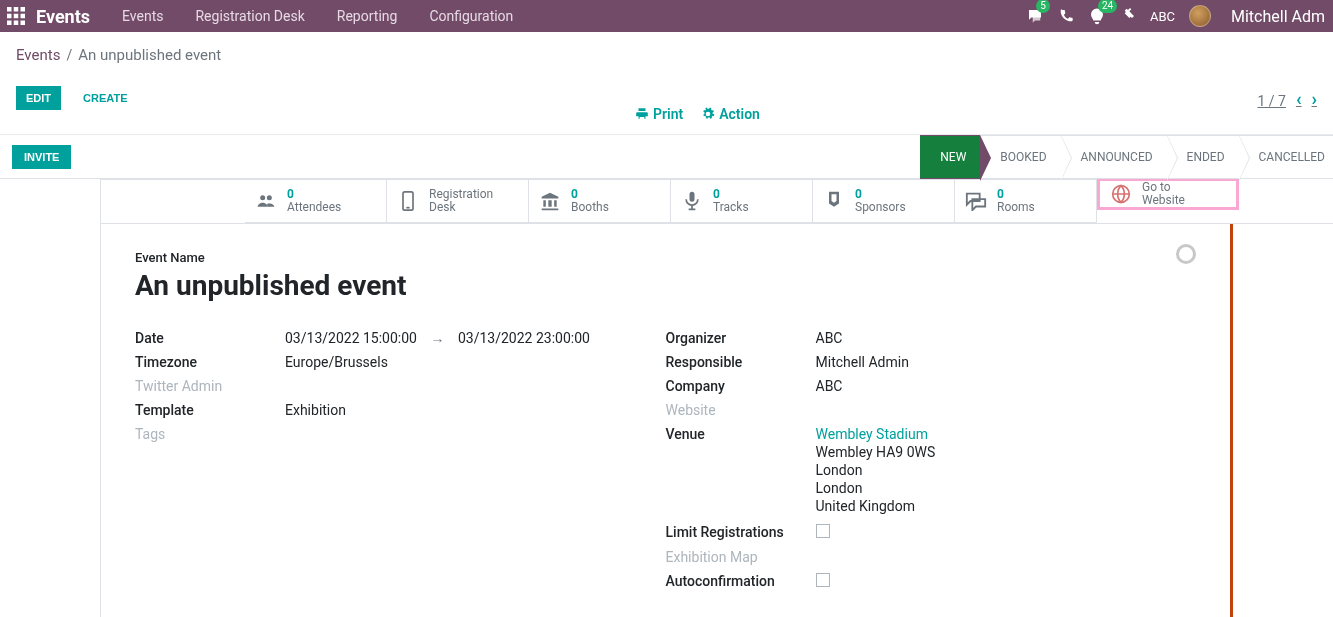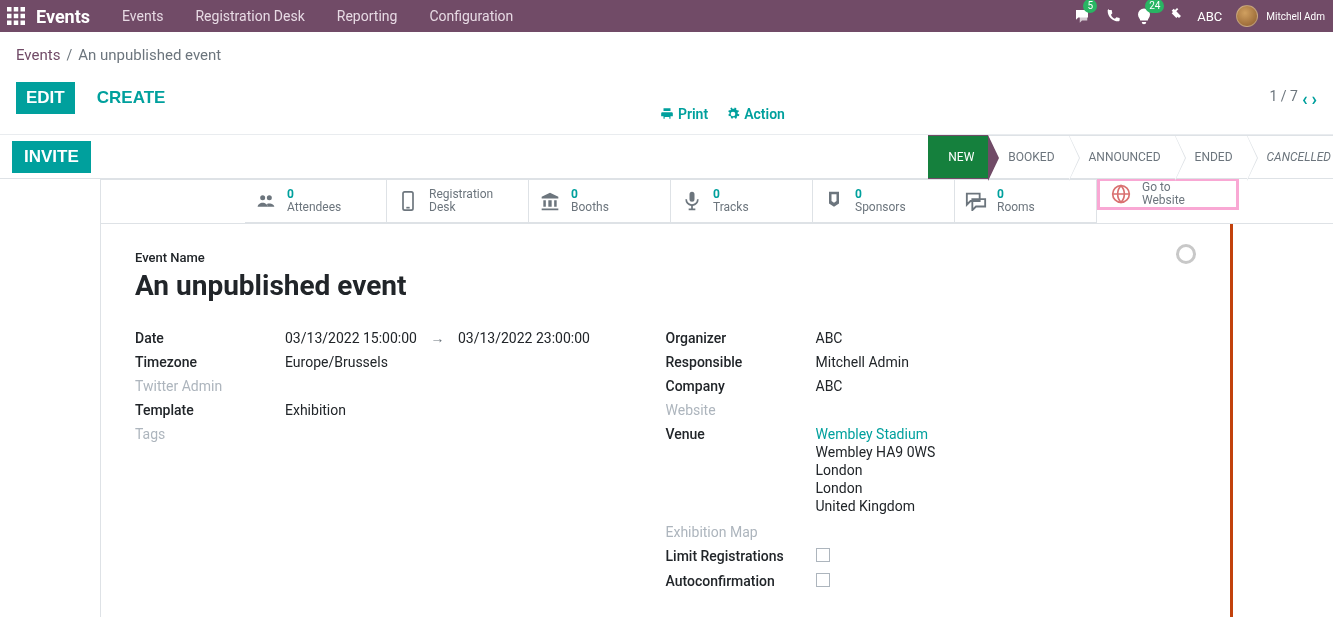--- a/index.html
+++ b/index.html
@@ -8,53 +8,53 @@
 
 .topnav { background: #714B67; height: 32px; display: flex; align-items: center; color: #fff; }
 .topnav-left { display: flex; align-items: center; }
 .apps-icon { width: 32px; height: 32px; display: flex; align-items: center; justify-content: center; cursor: pointer; }
 .apps-icon svg { width: 18px; height: 18px; }
 .app-title { font-size: 18px; font-weight: 700; padding: 0 16px 0 4px; }
 .nav-item { padding: 0 16px; font-size: 14px; color: #e7dae4; cursor: pointer; }
 .topnav-right { margin-left: auto; display: flex; align-items: center; gap: 14px; padding-right: 8px; }
 .icon-btn { position: relative; display: flex; align-items: center; cursor: pointer; }
 .badge { position: absolute; top: -8px; left: 10px; background: #29b563; color: #fff; border-radius: 8px; font-size: 10px; padding: 0 4px; line-height: 14px; min-width: 14px; text-align: center; }
-.user-name { font-size: 10px; padding-left: 8px; white-space: nowrap; }
+.user-name { font-size: 16px; padding-left: 20px; white-space: nowrap; }
 .avatar-circle { width: 22px; height: 22px; border-radius: 50%; background: radial-gradient(circle at 40% 35%, #d0a060, #8b5a2b); border: 1px solid rgba(255,255,255,.3); }
 .company-chip { font-size: 13px; }
 
 
 .crumb-bar { display: flex; align-items: center; padding: 14px 16px 0 16px; }
 .crumb-link { color: #714B67; font-size: 15px; cursor: pointer; }
 .crumb-sep { color: #6c757d; padding: 0 6px; }
 .crumb-current { color: #6c757d; font-size: 15px; }
 
 .action-bar { display: flex; align-items: center; padding: 10px 16px 12px 16px; }
-.btn { border: none; padding: 6px 10px; font-size: 17px; cursor: pointer; background: transparent; }
+.btn { border: none; padding: 6px 10px; font-size: 11px; cursor: pointer; background: transparent; }
 .btn-primary { background: #00A09D; color: #fff; font-weight: 600; }
 .btn-link { color: #00A09D; font-weight: 700; }
 .action-center { margin-left: auto; margin-right: auto; display: flex; gap: 18px; color: #00A09D; margin-top: 32px; }
 .action-center .act { display: flex; align-items: center; gap: 4px; cursor: pointer; font-weight: 600; }
-.pager { color: #6c757d; display: flex; align-items: flex-start; gap: 4px; }
+.pager { color: #6c757d; display: flex; align-items: flex-end; gap: 10px; text-decoration: underline; }
 .pager-arrow { color: #00A09D; font-size: 18px; cursor: pointer; font-weight: 700; }
 
 .divider { height: 1px; background: #e9ecef; }
 
 
 .status-row { position: relative; height: 44px; display: flex; align-items: center; border-bottom: 1px solid #dee2e6; }
 .btn-invite { background: #00A09D; color: #fff; font-weight: 700; padding: 6px 12px; margin-left: 12px; }
 .stages { position: absolute; right: 0; top: 0; height: 44px; display: flex; }
 .stage { display: flex; align-items: center; padding: 0 14px 0 20px; font-size: 12px; color: #6c757d; position: relative; cursor: pointer; border-top: 1px solid #dee2e6; border-bottom: 1px solid #dee2e6; }
 .stage::after { content: ''; position: absolute; right: -10px; top: 0; width: 0; height: 0; border-top: 22px solid transparent; border-bottom: 22px solid transparent; border-left: 10px solid #fff; z-index: 2; }
 .stage::before { content: ''; position: absolute; right: -11px; top: -1px; width: 0; height: 0; border-top: 23px solid transparent; border-bottom: 23px solid transparent; border-left: 11px solid #dee2e6; z-index: 1; }
 .stage.active { background: #15803d; color: #fff; border-color: #714B67; }
 .stage.active::after { border-left-color: #714B67; }
 .stage.active::before { border-left-color: #714B67; }
 .stage:last-child::after, .stage:last-child::before { display: none; }
-.stage:last-child { padding-right: 2px; font-style: italic; }
+.stage:last-child { padding-right: 8px; }
 
 
 .stat-row { display: flex; margin: 0 0 0 100px; border-bottom: 1px solid #dee2e6; }
 .stat-row-lead { width: 145px; border-left: 1px solid #dee2e6; border-top: 1px solid #dee2e6; }
 .stat-btn { width: 142px; height: 44px; border: 1px solid #dee2e6; border-left: none; display: flex; align-items: center; padding: 0 10px; gap: 10px; cursor: pointer; }
 .stat-btn .ic { width: 22px; color: #6c757d; display: flex; justify-content: center; }
 .stat-btn .txt { line-height: 1.1; }
 .stat-btn .num { color: #00A09D; font-weight: 700; font-size: 12px; }
 .stat-btn .lbl { color: #6c757d; font-size: 12px; }
 .stat-btn.website .ic { color: #d97070; }
@@ -316,27 +316,27 @@
       <div class="frow">
           <div class="flabel">Venue</div>
         <div class="fval venue-lines">
           <div class="link-val">Wembley Stadium</div>
           <div>Wembley HA9 0WS</div>
           <div>London</div>
           <div>London</div>
           <div>United Kingdom</div>
         </div>
         </div>
+      <div class="frow">
+          <div class="flabel">Limit Registrations</div>
+          <div class="fval"><span class="checkbox-box"></span></div>
+        </div>
       <div class="frow muted">
           <div class="flabel">Exhibition Map</div>
           <div class="fval"></div>
         </div>
       <div class="frow">
-          <div class="flabel">Limit Registrations</div>
-          <div class="fval"><span class="checkbox-box"></span></div>
-        </div>
-      <div class="frow">
           <div class="flabel">Autoconfirmation</div>
           <div class="fval"><span class="checkbox-box"></span></div>
         </div>
     </div>
   </div>
 </div>
 
 </body></html>

